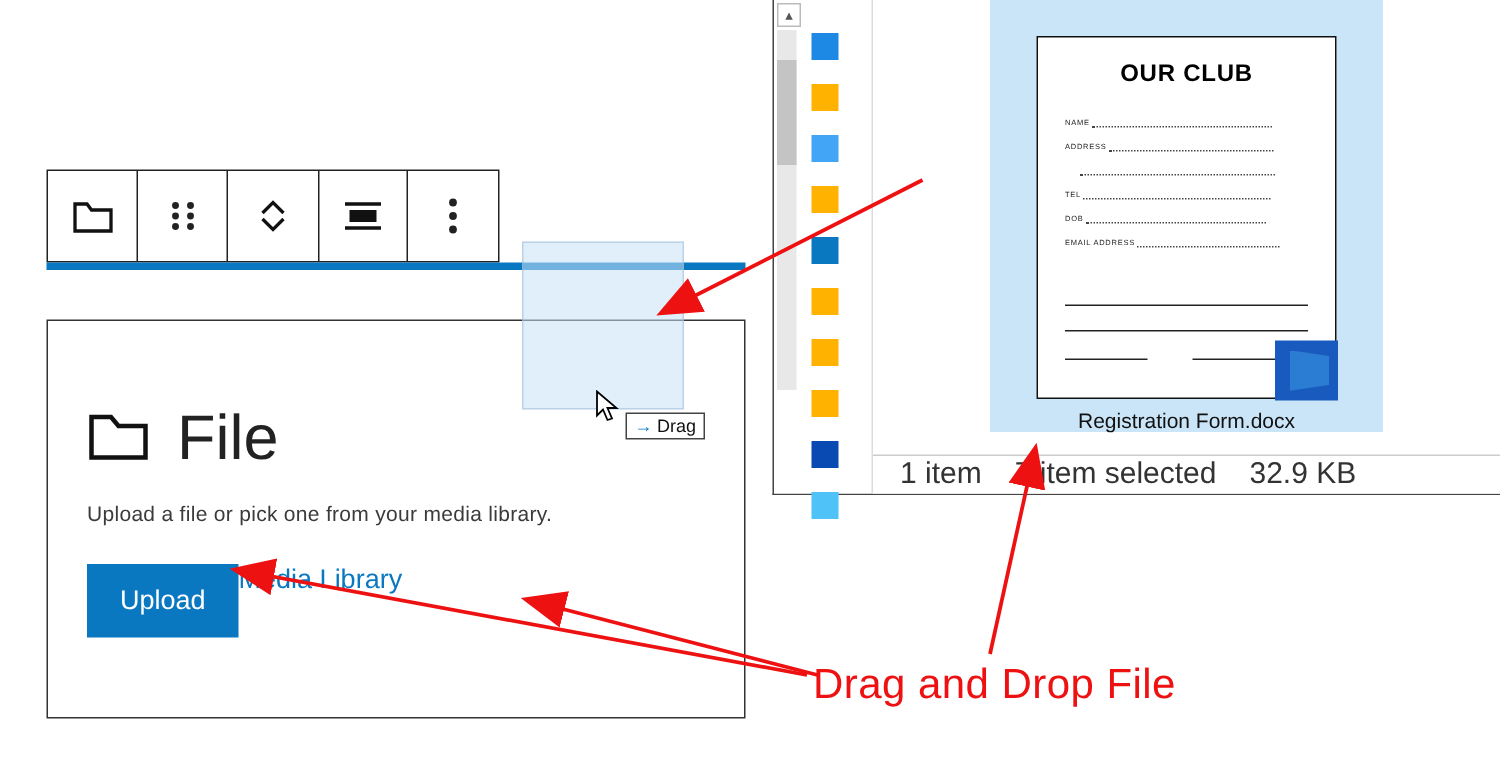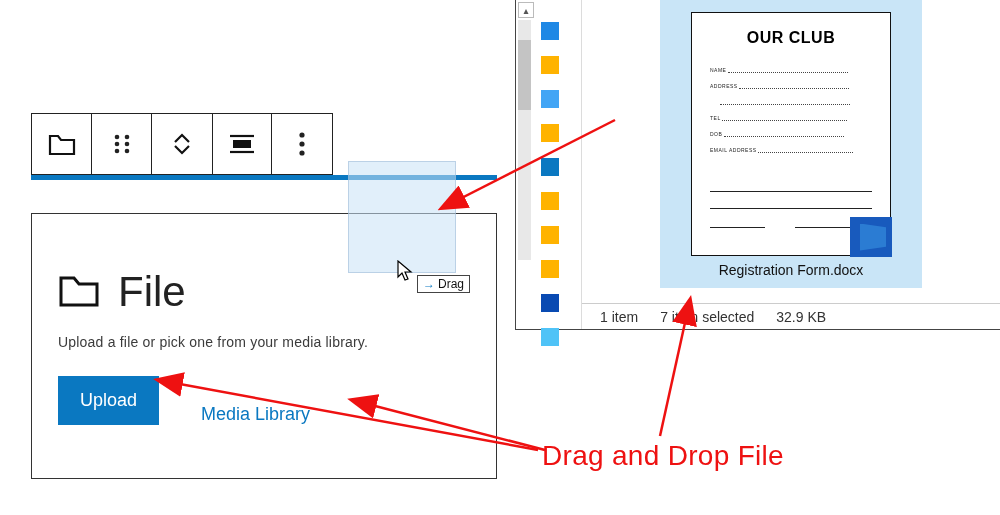--- a/index.html
+++ b/index.html
@@ -53,21 +53,21 @@
   .file-title {
     font-size: 42px; color: #222; font-weight: 400;
   }
   .file-desc {
     margin-top: 18px;
     font-size: 14px; color: #3b3b3b;
     letter-spacing: 0.2px;
   }
   .file-actions {
     margin-top: 26px;
-    display: flex; align-items: flex-end; gap: 42px;
+    display: flex; align-items: flex-start; 
   }
   .upload-btn {
     background: #0a78c1; color: #fff;
     padding: 14px 22px;
     font-size: 18px;
     border: none;
     cursor: pointer;
   }
   .media-link {
     color: #0a78c1; font-size: 18px;
@@ -136,21 +136,21 @@
   }
   .scroll-thumb {
     width:13px; height:70px; background:#c4c4c4; margin-top:20px;
   }
   .thumb-wrap {
     position: absolute;
     left: 78px; top: 0;
     width: 262px; height: 288px;
     background: #c9e5f7;
     display: flex; flex-direction: column; align-items: center;
-    padding-top: 12px;
+    padding-top: 24px;
   }
   .doc-thumb {
     width: 200px; height: 244px;
     background: #fff;
     border: 1.5px solid #111;
     position: relative;
     padding: 16px 18px 12px 18px;
   }
   .doc-title {
     text-align: center; font-weight: 700; font-size: 16px;
@@ -185,21 +185,21 @@
     margin-top: 6px;
     font-size: 14px; color: #111; text-align: center;
   }
   .exp-status {
     position: absolute;
     left: 0; bottom: 0;
     width: 100%;
     height: 26px;
     border-top: 1px solid #ccc;
     display: flex; align-items: center;
-    font-size: 14px; color: #333;
+    font-size: 20px; color: #333;
     padding-left: 18px; gap: 22px;
     background:#fff;
   }
   
   .annotation {
     position: absolute;
     left: 542px; top: 440px;
     color: #e11; font-size: 28px;
     letter-spacing: 0.3px;
   }

